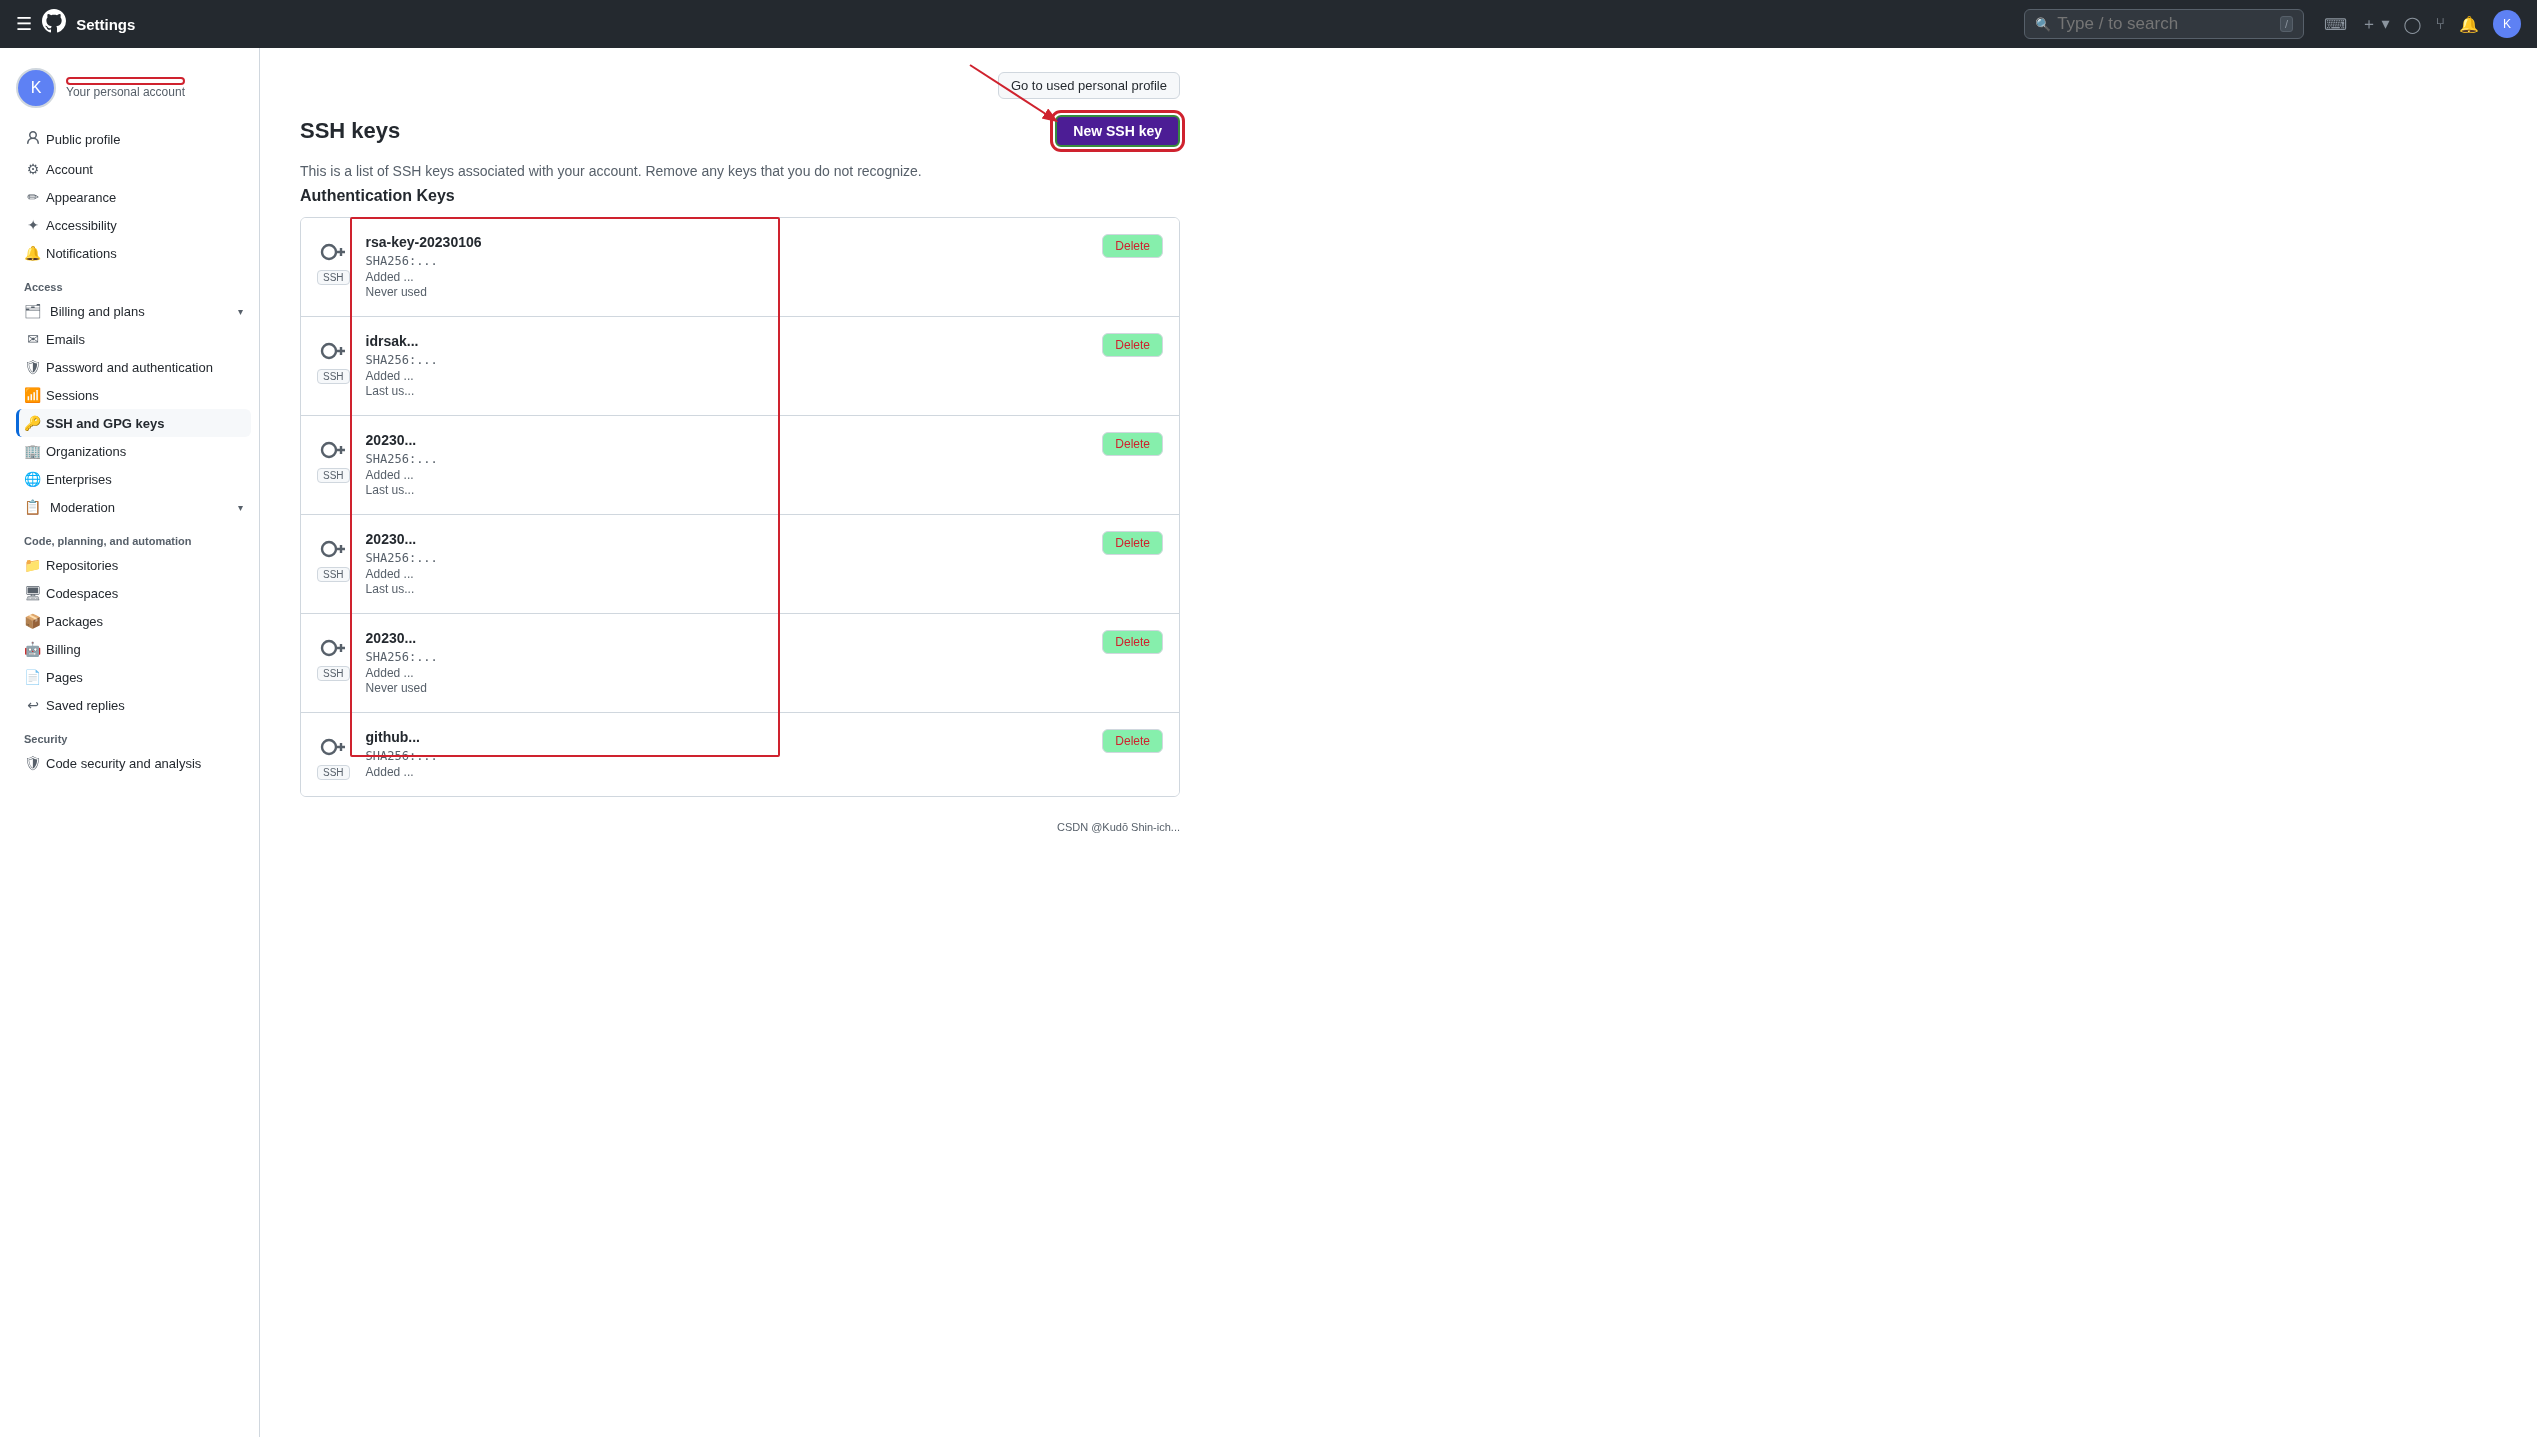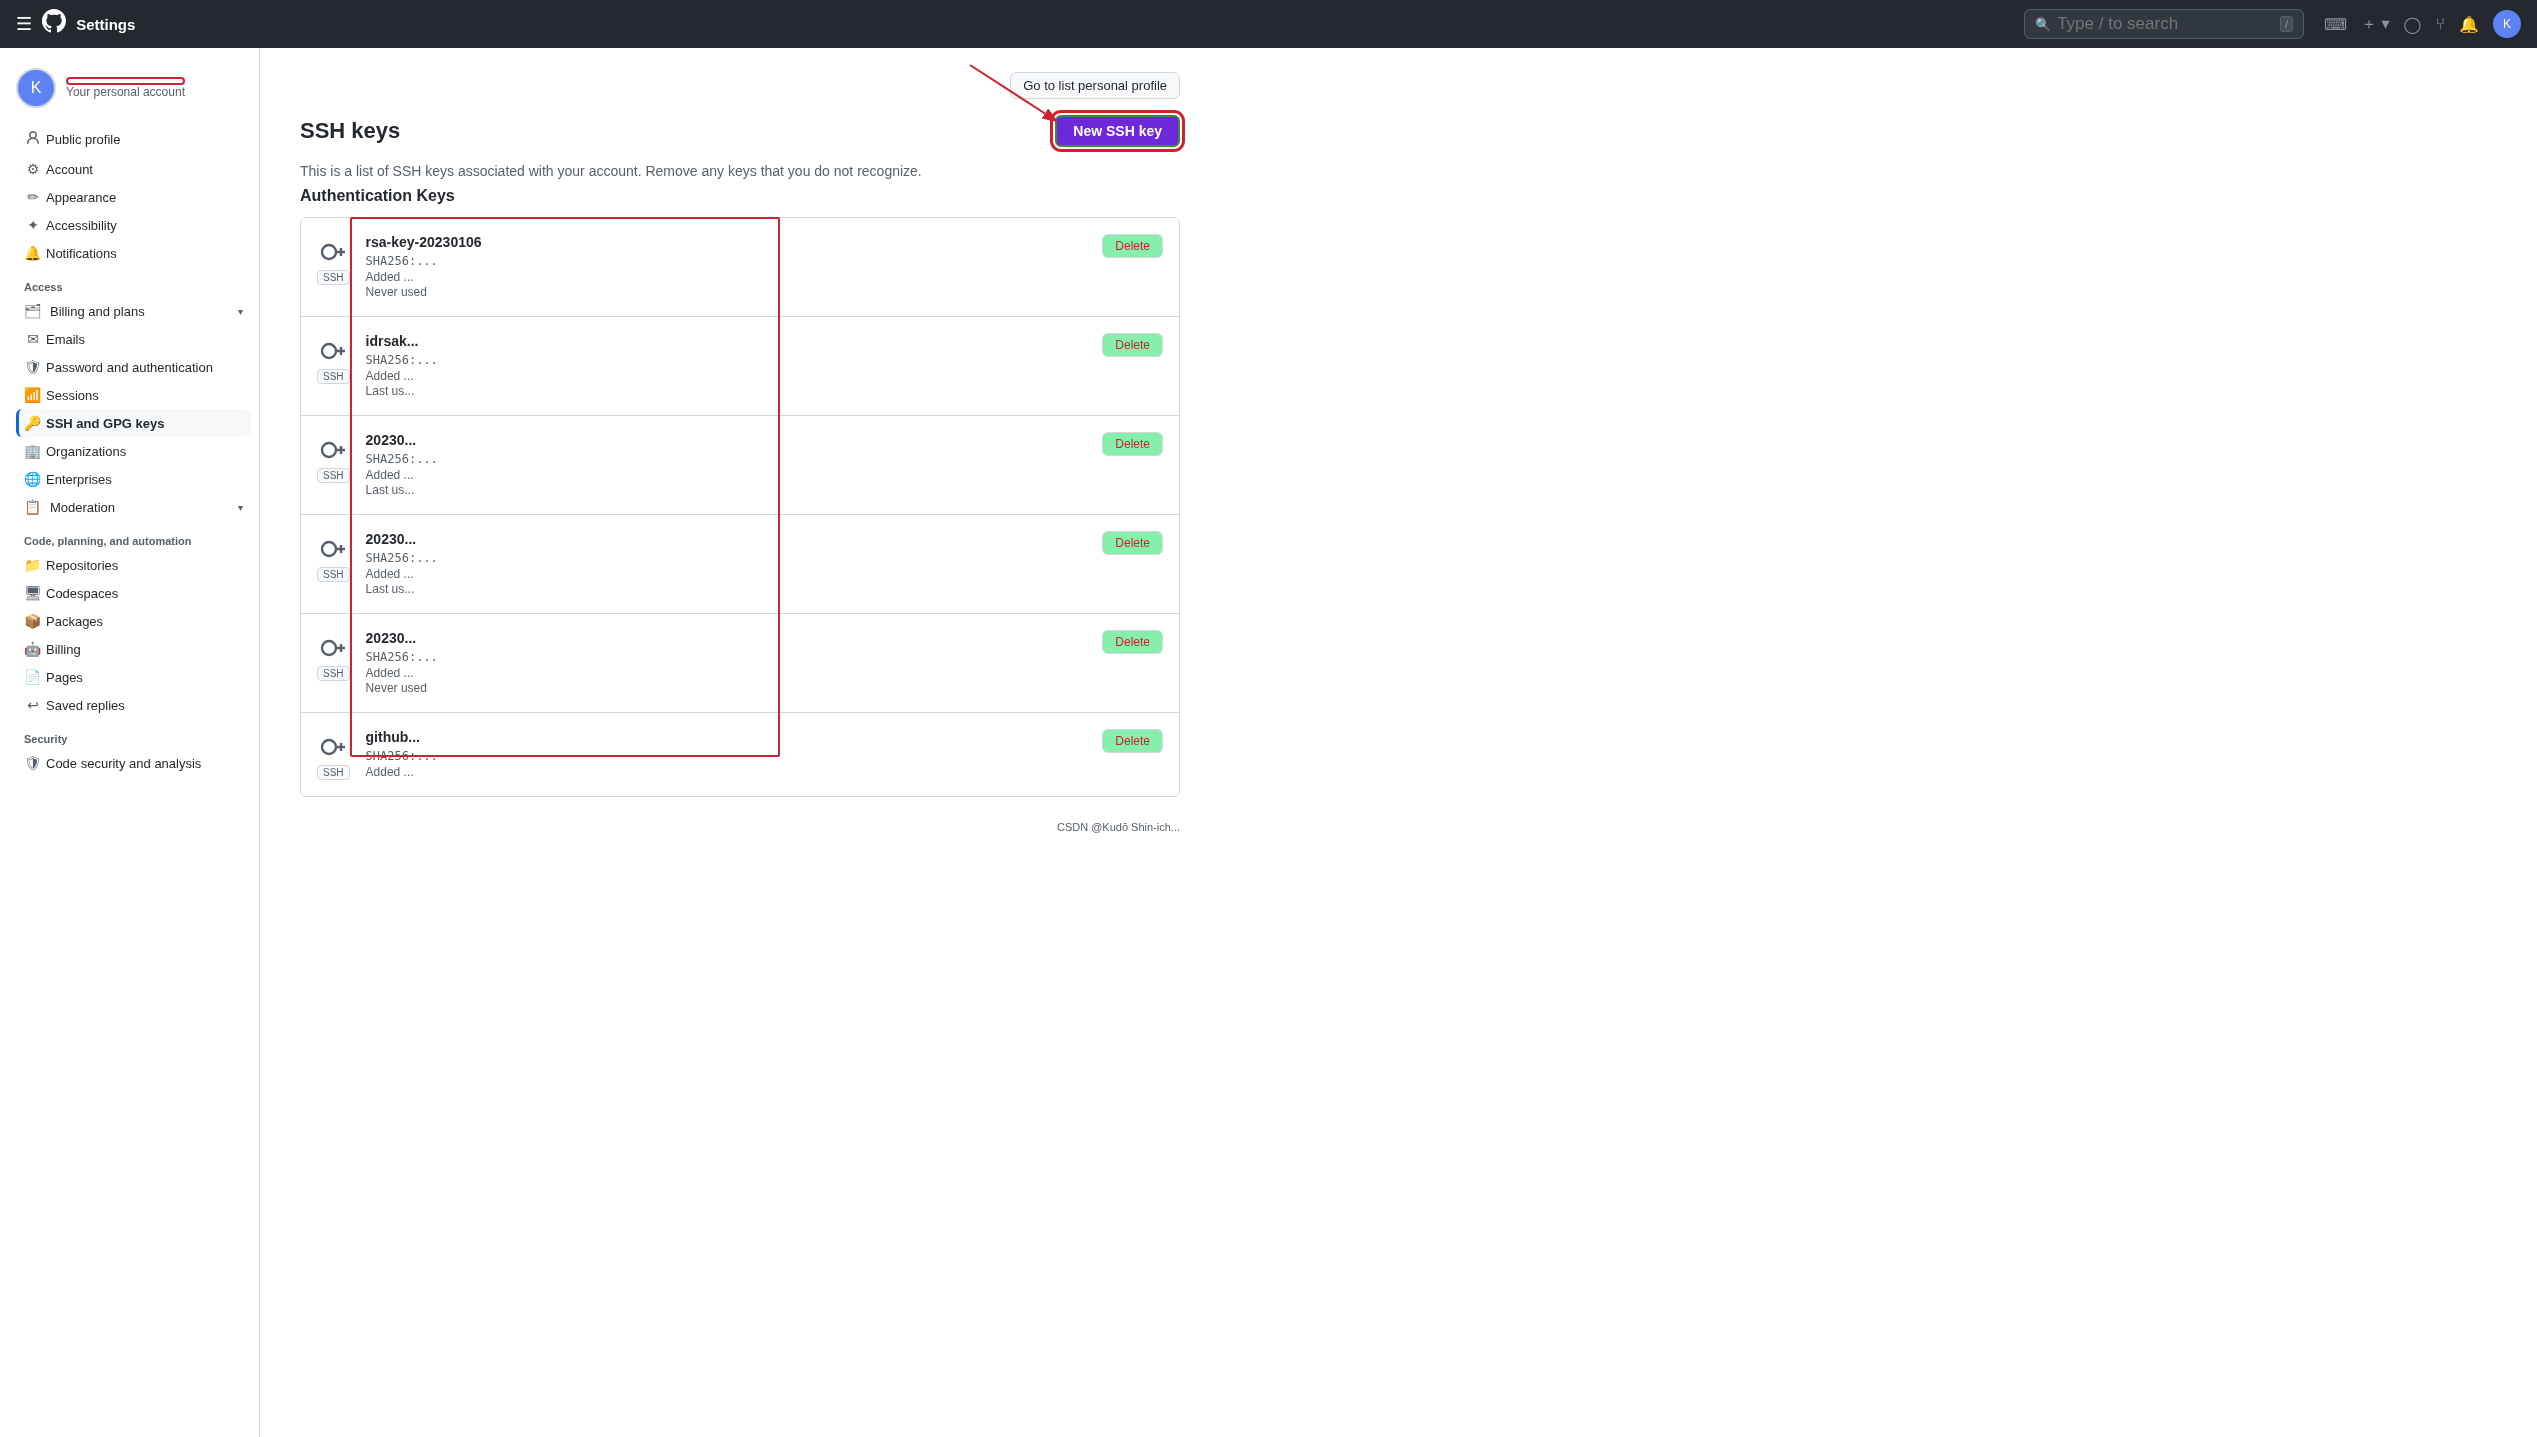--- a/index.html
+++ b/index.html
@@ -65,21 +65,21 @@
 
     .sidebar-expandable { display: flex; align-items: center; justify-content: space-between; }
     .sidebar-expandable .chevron { font-size: 10px; color: #57606a; }
 
     
     .main { flex: 1; padding: 24px 40px; max-width: 960px; }
 
     .page-header { display: flex; align-items: center; justify-content: space-between; margin-bottom: 16px; }
     .page-title { font-size: 22px; font-weight: 600; }
     .btn-primary {
-      background: #6d28d9; color: #fff; border: none; border-radius: 6px;
+      background: #4c1d95; color: #fff; border: none; border-radius: 6px;
       padding: 6px 16px; font-size: 14px; font-weight: 600; cursor: pointer;
       border: 2px solid #388b3c;
     }
 
     .go-to-profile-btn {
       background: #f6f8fa; color: #24292f; border: 1px solid #d0d7de; border-radius: 6px;
       padding: 5px 12px; font-size: 13px; cursor: pointer;
     }
 
     .page-description { color: #57606a; font-size: 14px; margin-bottom: 8px; }
@@ -254,21 +254,21 @@
     <a class="sidebar-nav-item">
       <span class="icon">🛡</span>
       <span>Code security and analysis</span>
     </a>
 
   </aside>
 
   <main class="main content-wrapper">
 
     <div class="top-profile-row">
-      <button class="go-to-profile-btn">Go to list personal profile</button>
+      <button class="go-to-profile-btn">Go to used personal profile</button>
     </div>
 
     <div style="position:relative; margin-bottom:8px;">
       <svg style="position:absolute; top:-60px; right:100px; pointer-events:none;" width="120" height="80" viewBox="0 0 120 80">
         <line x1="10" y1="10" x2="95" y2="65" stroke="#cf222e" stroke-width="2" marker-end="url(#arr)"></line>
         <defs>
           <marker id="arr" markerWidth="8" markerHeight="8" refX="6" refY="3" orient="auto">
             <path d="M0,0 L0,6 L8,3 z" fill="#cf222e"></path>
           </marker>
         </defs>

